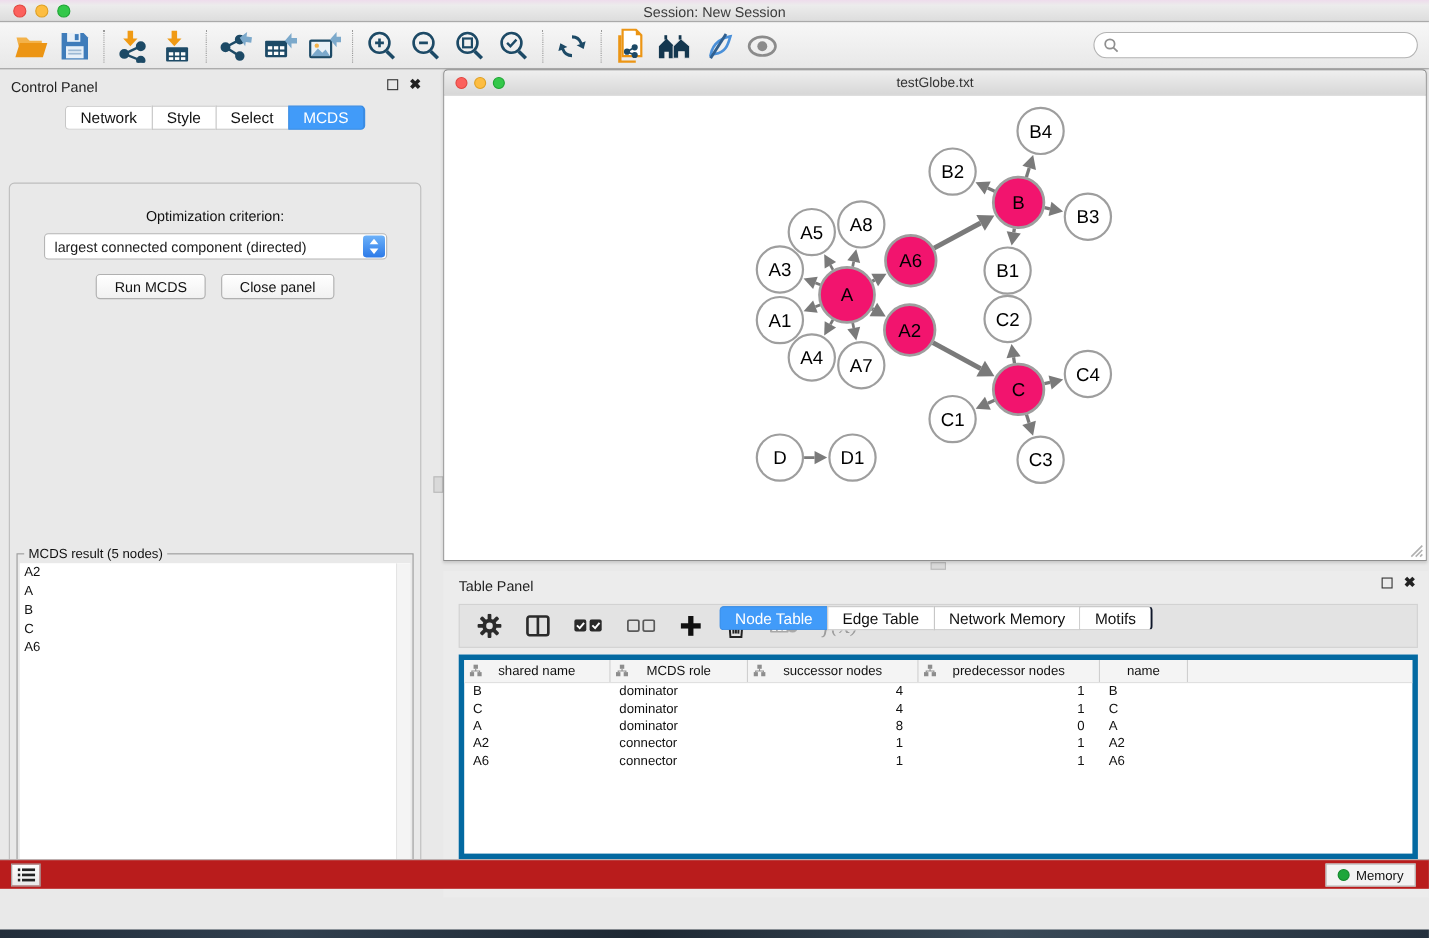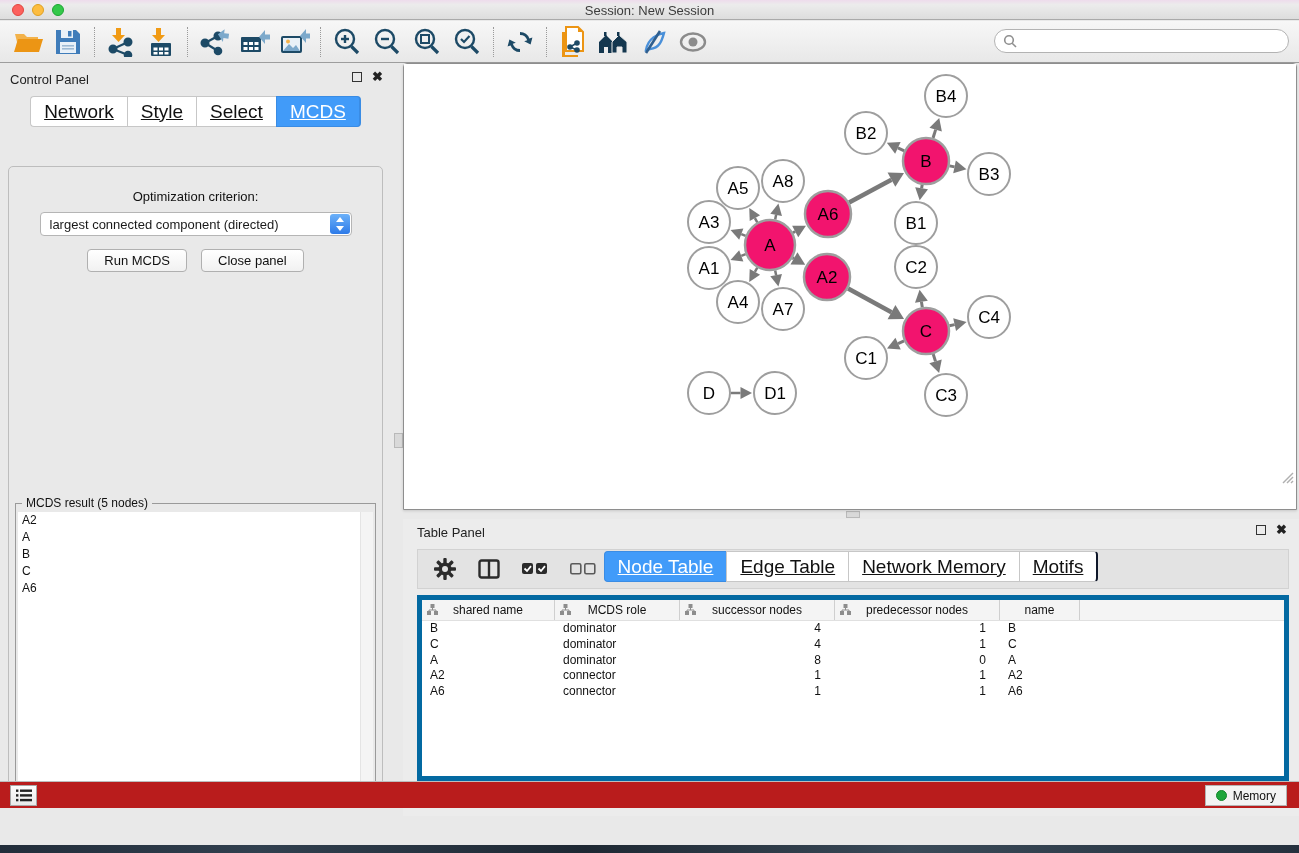--- a/index.html
+++ b/index.html
@@ -42,22 +42,22 @@
   .searchbox input{ border:none; outline:none; flex:1; height:18px; font-size:12px; background:transparent; margin-left:4px;}
 
   
   .control-panel{ position:absolute; left:0; top:64px; width:391px; height:746px; background:#e9e9e9; }
   .panel-header{ position:absolute; left:10px; top:8px; font-size:13px; color:#222; }
   .panel-controls{ position:absolute; right:8px; top:8px; display:flex; gap:10px; align-items:center; }
   .wm-float{ width:10px; height:10px; border:1.5px solid #333; display:inline-block; }
   .wm-close{ font-size:13px; font-weight:bold; color:#222; line-height:10px; }
   .seg-tabs{ position:absolute; left:0; right:0; top:32px; display:flex; justify-content:center; }
   .seg-tab{
-    padding:3px 13px; font-size:19px; background:#fff; border:1px solid #c7c7c7;
-    border-right:none; color:#111; height:31px; display:flex; align-items:center;text-decoration:underline;
+    padding:3px 13px; font-size:14px; background:#fff; border:1px solid #c7c7c7;
+    border-right:none; color:#111; height:22px; display:flex; align-items:center;
   }
   .seg-tab:first-child{ border-radius:4px 0 0 4px; }
   .seg-tab:last-child{ border-radius:0 4px 4px 0; border-right:2px solid #0f172a; }
   .seg-tab.active{ background:#419bf9; border-color:#3a8ce4; color:#fff; }
   .cp-inner{
     position:absolute; left:8px; right:8px; top:54px; bottom:8px;
     border:1px solid #bdbdbd; border-radius:5px; background:#e9e9e9;margin-top:48px;
   }
   .opt-label{ text-align:center; margin-top:22px; font-size:13px; color:#111; }
   .select{
@@ -368,20 +368,28 @@
           <div class="result-item">A6</div>
         </div>
     </div>
   </div>
 </div>
 
 <div class="vsplit-handle"></div>
 <div class="hsplit-handle"></div>
 
 <div class="net-window">
+  <div class="net-titlebar">
+    <div class="lights">
+      <div class="light red"></div>
+      <div class="light yellow"></div>
+      <div class="light green"></div>
+    </div>
+    <div class="net-title">testGlobe.txt</div>
+  </div>
   <div class="net-canvas">
     <svg id="graph-svg" width="892" height="422" viewBox="0 0 892 422">
         <line x1="353.2720963256014" y1="158.3284215799775" x2="350.8889491064135" y2="154.08344059579912" stroke="#7a7a7a" stroke-width="2.5"></line>
         <polygon points="345.2592994042757,144.05562706386607 356.0772526294571,151.17070879338866 345.7006455833699,156.99617239820958" fill="#7a7a7a"></polygon>
         <line x1="371.1755580315427" y1="155.52032969086662" x2="372.1324326119914" y2="150.80956252558084" stroke="#7a7a7a" stroke-width="2.5"></line>
         <polygon points="374.4216217413276,139.53970835038723 377.9633571635046,151.99396907510697 366.3015080604782,149.6251559760547" fill="#7a7a7a"></polygon>
         <line x1="341.67187055376144" y1="171.82709873338544" x2="337.2815563805858" y2="170.17173437300778" stroke="#7a7a7a" stroke-width="2.5"></line>
         <polygon points="326.5210375870572,166.11448958200518 339.38073955506104,164.60433551896472 335.1823732061106,175.73913322705084" fill="#7a7a7a"></polygon>
         <line x1="341.67187055376144" y1="190.17290126661456" x2="337.2815563805858" y2="191.82826562699222" stroke="#7a7a7a" stroke-width="2.5"></line>
         <polygon points="326.5210375870572,195.88551041799482 335.1823732061106,186.26086677294916 339.38073955506104,197.39566448103528" fill="#7a7a7a"></polygon>

